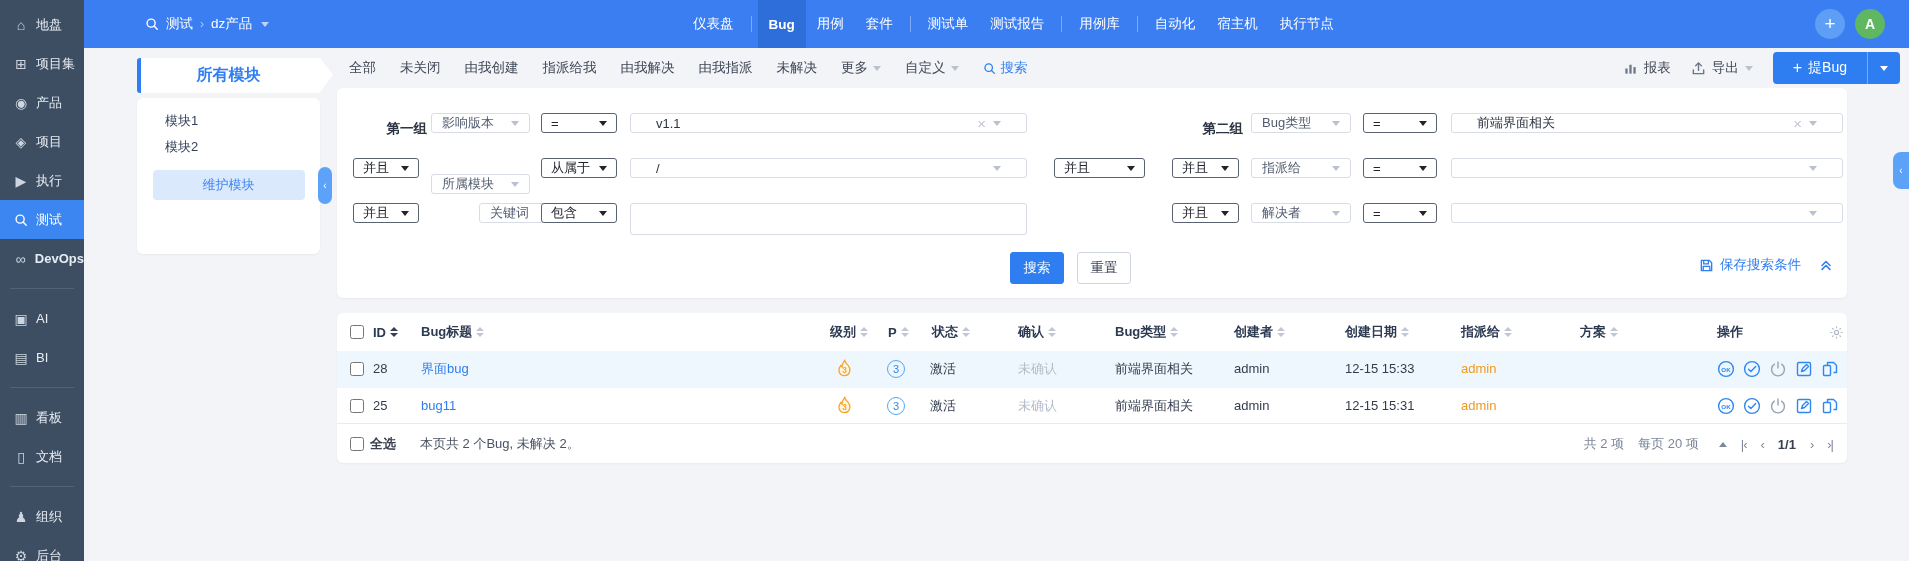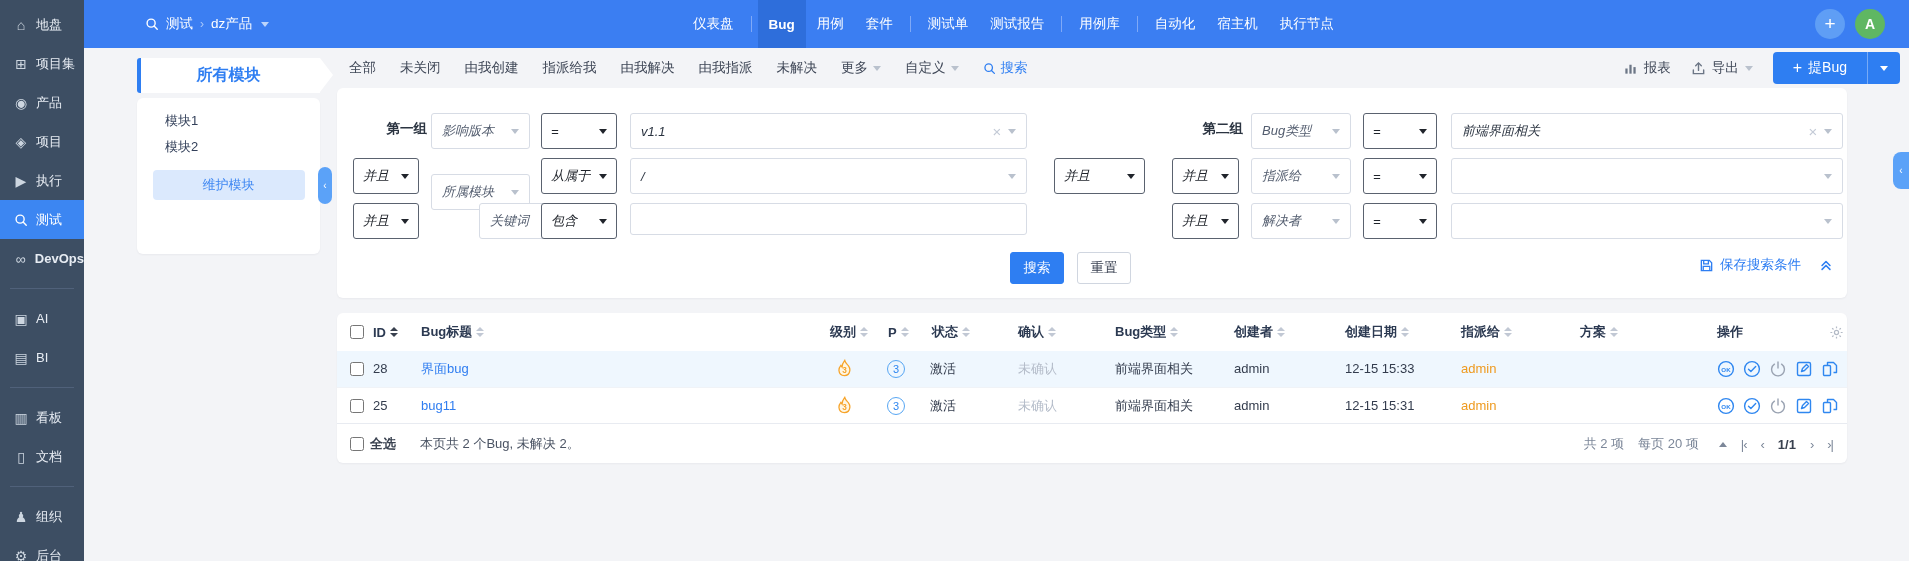--- a/index.html
+++ b/index.html
@@ -49,25 +49,25 @@
   .tb-actions { position:absolute; right:9px; display:flex; align-items:center; gap:20px; }
   .tb-act { display:flex; align-items:center; gap:6px; font-size:13.5px; color:#3f4757; cursor:pointer; }
   .btn-create { display:flex; align-items:stretch; height:32px; background:#2e7ef2; border-radius:4px; overflow:hidden; color:#fff; cursor:pointer;}
   .btn-create .main { display:flex; align-items:center; gap:6px; padding:0 20px; font-size:14px; }
   .btn-create .caret-part { display:flex; align-items:center; padding:0 12px; border-left:1px solid rgba(255,255,255,.35); }
   .wtri { border-top-color:#fff; }
 
   
   .search-card { position:absolute; left:337px; top:88px; width:1510px; height:210px; background:#fff; border-radius:6px; box-shadow:0 1px 2px rgba(30,40,60,.05); }
   .sf-label { position:absolute; font-size:13.5px; font-weight:700; color:#2b3441; line-height:32px; text-align:right; }
-  .sf-ctl { position:absolute; height:36px; border-radius:3px; font-size:13px; display:flex; align-items:center; background:#fff; cursor:pointer;font-style:italic;}
+  .sf-ctl { position:absolute; height:20px; border-radius:3px; font-size:13px; display:flex; align-items:center; background:#fff; cursor:pointer;}
   .sel-dark { border:1px solid #5a626f; justify-content:space-between; padding:0 9px; color:#20242b; }
   .sel-dark .dtri { width:0;height:0;border-left:4.5px solid transparent;border-right:4.5px solid transparent;border-top:5.5px solid #20242b; }
   .sel-gray { border:1px solid #d7dce5; justify-content:space-between; padding:0 10px; color:#525c6e; }
-  .picker { border:1px solid #d7dce5; padding:0 10px; color:#2b3441; }
+  .picker { border:1px solid #d7dce5; padding:0 25px; color:#2b3441; }
   .pick-right { margin-left:auto; display:flex; align-items:center; gap:7px; }
   .clear-x { color:#c3cad6; font-size:15px; line-height:1; }
   input.kw { position:absolute; height:32px; border:1px solid #d7dce5; border-radius:3px; padding:0 10px; font-size:13px; font-family:inherit; color:#2b3441; outline:none;}
   .btn { position:absolute; height:32px; border-radius:3px; font-size:13.5px; font-family:inherit; cursor:pointer; }
   .btn-primary { background:#2e7ef2; border:1px solid #2e7ef2; color:#fff; }
   .btn-default { background:#fff; border:1px solid #d0d6e0; color:#3c4353; }
   .save-row { position:absolute; right:14px; top:168px; display:flex; align-items:center; gap:18px; }
   .save-link { display:flex; align-items:center; gap:6px; color:#2e7ef2; font-size:13.5px; cursor:pointer; }
 
   

